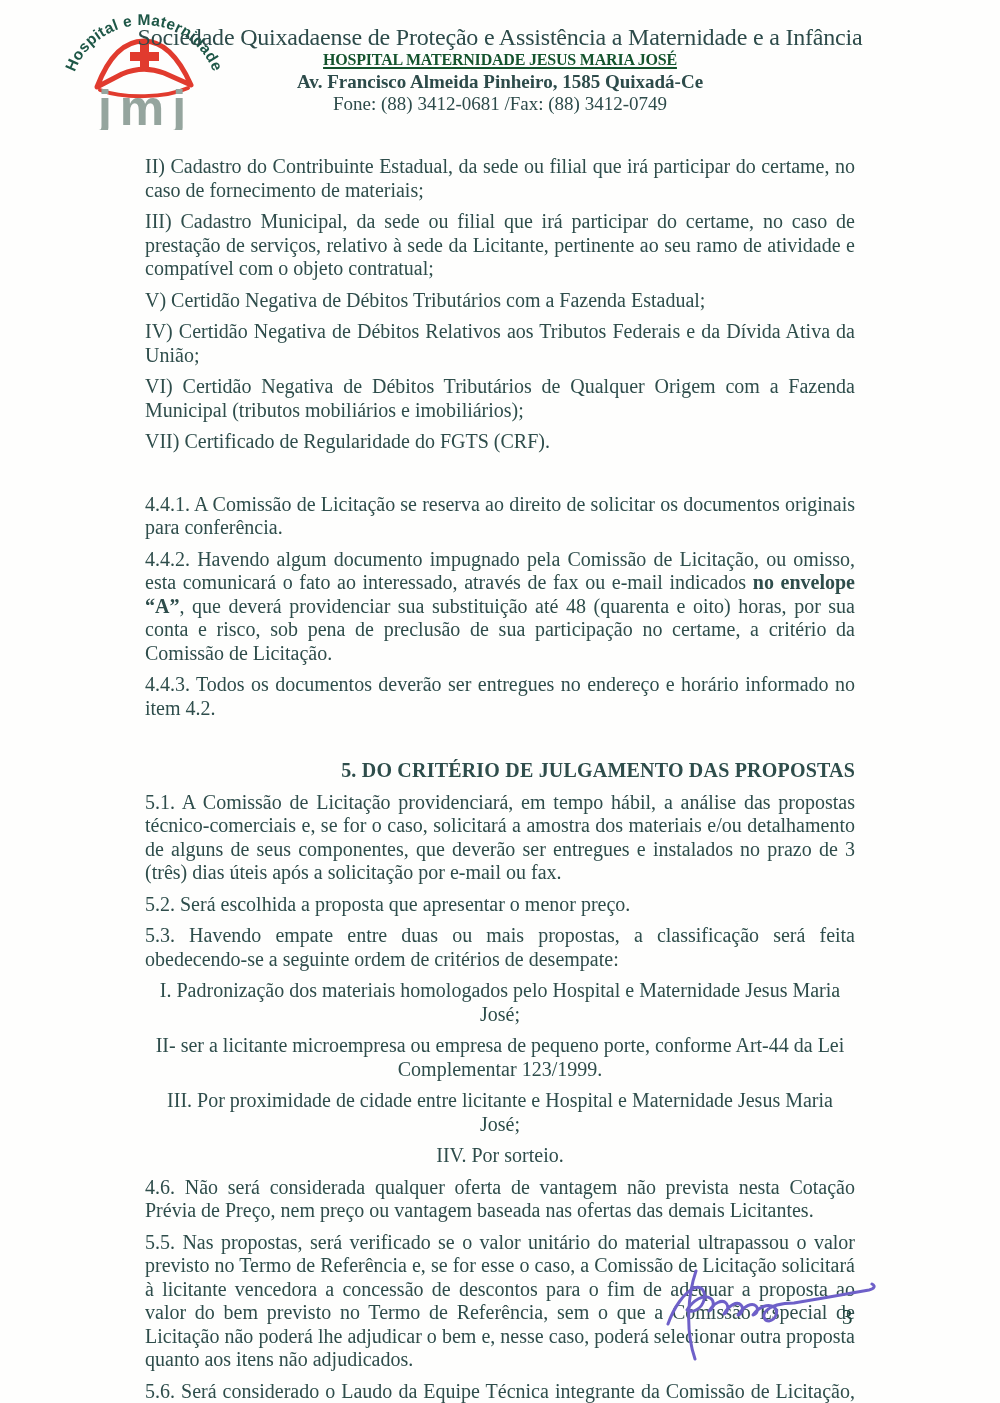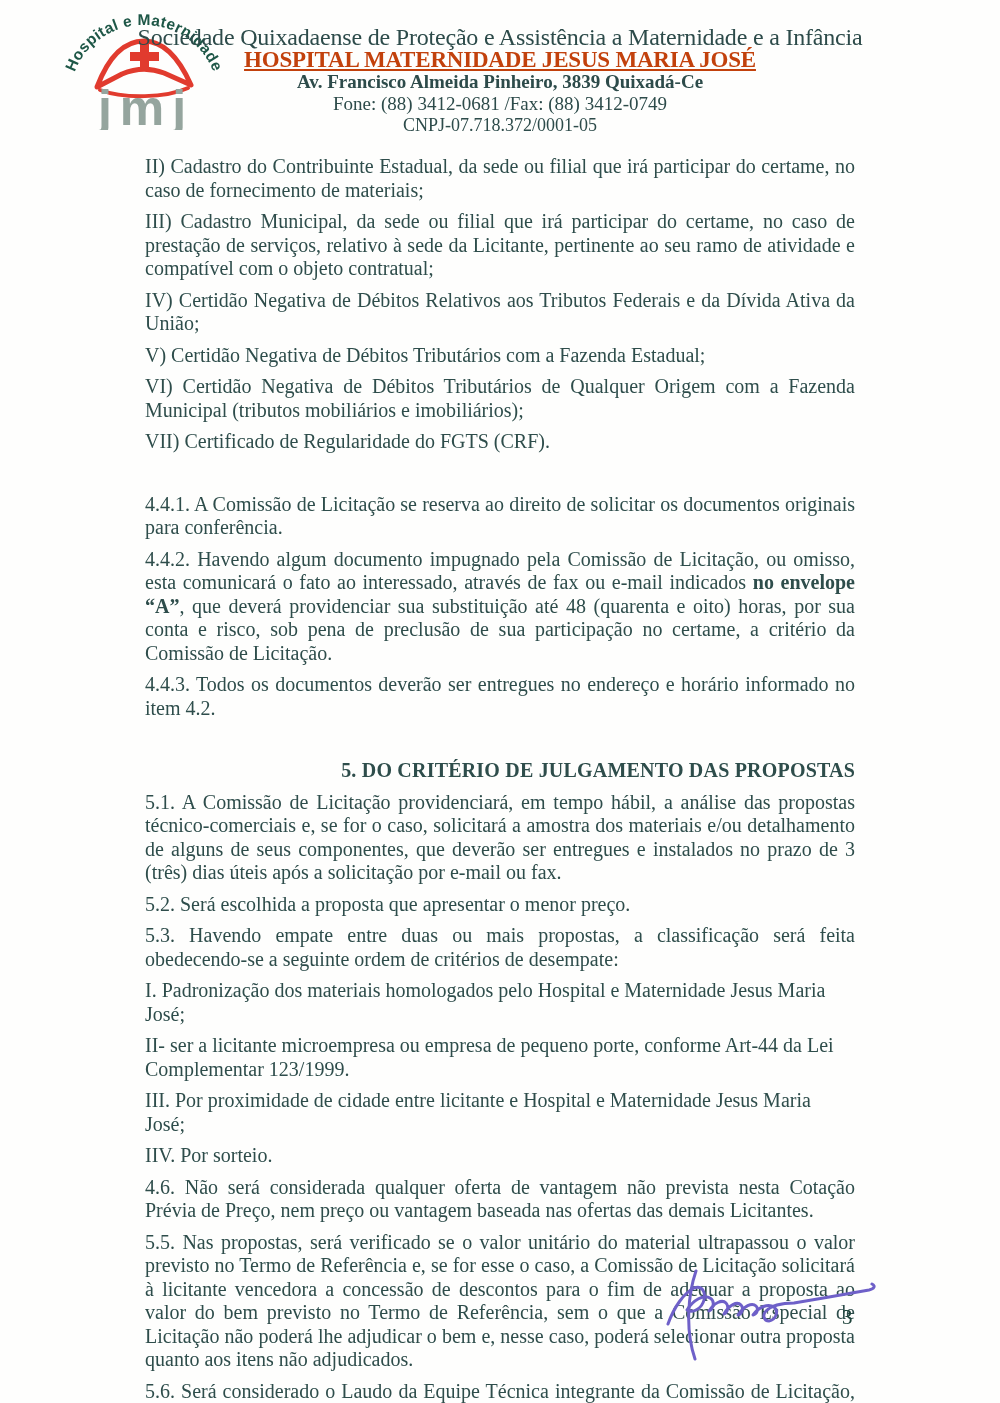--- a/index.html
+++ b/index.html
@@ -31,28 +31,28 @@
     top: 26px;
     text-align: center;
     color: #2d4b4a;
   }
   .hdr-org {
     font-size: 24px;
     line-height: 22px;
     letter-spacing: -0.2px;
   }
   .hdr-hospital {
-    font-size: 23px;
+    font-size: 16px;
     line-height: 23px;
     font-weight: bold;
     letter-spacing: -0.2px;
     text-decoration: underline;
     text-decoration-thickness: 2px;
     text-underline-offset: 2px;
-    color: #c2410c;
+    color: #14532d;
   }
   .hdr-address {
     font-size: 19px;
     line-height: 22px;
     font-weight: bold;
   }
   .hdr-phone {
     font-size: 19px;
     line-height: 22px;
   }
@@ -70,21 +70,21 @@
     color: #2e4d4b;
     font-size: 20px;
     line-height: 23.5px;
     text-align: justify;
   }
   .document-body p.para {
     margin: 8px;
     padding: 0;
     font-family: Liberation Serif, serif;
   }
-  .document-body p.para.left { text-align: left; }
+  .document-body p.para.left { text-align: center; }
   .document-body p.para.heading {
     font-weight: bold;
     text-align: right;
     letter-spacing: 0.2px;
   }
   .document-body .b { font-weight: bold; }
   .document-body .spacer { height: 23px; }
 
   
   .signature {
@@ -120,30 +120,29 @@
       <path d="M 39 77 C 50 48 66 31 86 31 C 106 31 121 48 133 75 L 106 63 C 93 58 78 58 64 64 Z" fill="none" stroke="#e13b2e" stroke-width="5" stroke-linejoin="round" stroke-linecap="round"></path>
       <path d="M 42 80 C 66 89 108 88 130 78" fill="none" stroke="#e13b2e" stroke-width="4" stroke-linecap="round"></path>
       <path d="M 82 32 h 9 v 10 h 10 v 9 h -10 v 10 h -9 v -10 h -10 v -9 h 10 z" fill="#e13b2e"></path>
     </g>
     <text x="88" y="115" text-anchor="middle" font-family="'Liberation Sans', sans-serif" font-weight="bold" font-size="50" fill="#95a59e" letter-spacing="8">jmj</text>
   </svg>
 
   <div class="header-text">
     <div class="hdr-org">Sociedade Quixadaense de Proteção e Assistência a Maternidade e a Infância</div>
     <div class="hdr-hospital">HOSPITAL MATERNIDADE JESUS MARIA JOSÉ</div>
-    <div class="hdr-address">Av. Francisco Almeida Pinheiro, 3839  Quixadá-Ce</div>
+    <div class="hdr-address">Av. Francisco Almeida Pinheiro, 1585  Quixadá-Ce</div>
     <div class="hdr-phone">Fone: (88) 3412-0681 /Fax: (88) 3412-0749</div>
-    <div class="hdr-cnpj">CNPJ-07.718.372/0001-05</div>
   </div>
 
   <div class="document-body">
       <p class="para"><span>II) Cadastro do Contribuinte Estadual, da sede ou filial que irá participar do certame, no caso de fornecimento de materiais;</span></p>
       <p class="para"><span>III) Cadastro Municipal, da sede ou filial que irá participar do certame, no caso de prestação de serviços, relativo à sede da Licitante, pertinente ao seu ramo de atividade e compatível com o objeto contratual;</span></p>
+      <p class="para"><span>V) Certidão Negativa de Débitos Tributários com a Fazenda Estadual;</span></p>
       <p class="para"><span>IV) Certidão Negativa de Débitos Relativos aos Tributos Federais e da Dívida Ativa da União;</span></p>
-      <p class="para"><span>V) Certidão Negativa de Débitos Tributários com a Fazenda Estadual;</span></p>
       <p class="para"><span>VI) Certidão Negativa de Débitos Tributários de Qualquer Origem com a Fazenda Municipal (tributos mobiliários e imobiliários);</span></p>
       <p class="para"><span>VII) Certificado de Regularidade do FGTS (CRF).</span></p>
       <div class="spacer"></div>
       <p class="para"><span>4.4.1. A Comissão de Licitação se reserva ao direito de solicitar os documentos originais para conferência.</span></p>
       <p class="para"><span>4.4.2. Havendo algum documento impugnado pela Comissão de Licitação, ou omisso, esta comunicará o fato ao interessado, através de fax ou e-mail indicados </span><span class="b">no envelope “A”</span><span>, que deverá providenciar sua substituição até 48 (quarenta e oito) horas, por sua conta e risco, sob pena de preclusão de sua participação no certame, a critério da Comissão de Licitação.</span></p>
       <p class="para"><span>4.4.3. Todos os documentos deverão ser entregues no endereço e horário informado no item 4.2.</span></p>
       <div class="spacer"></div>
       <p class="para heading"><span>5. DO CRITÉRIO DE JULGAMENTO DAS PROPOSTAS</span></p>
       <p class="para"><span>5.1. A Comissão de Licitação providenciará, em tempo hábil, a análise das propostas técnico-comerciais e, se for o caso, solicitará a amostra dos materiais e/ou detalhamento de alguns de seus componentes, que deverão ser entregues e instalados no prazo de 3 (três) dias úteis após a solicitação por e-mail ou fax.</span></p>
       <p class="para"><span>5.2. Será escolhida a proposta que apresentar o menor preço.</span></p>

